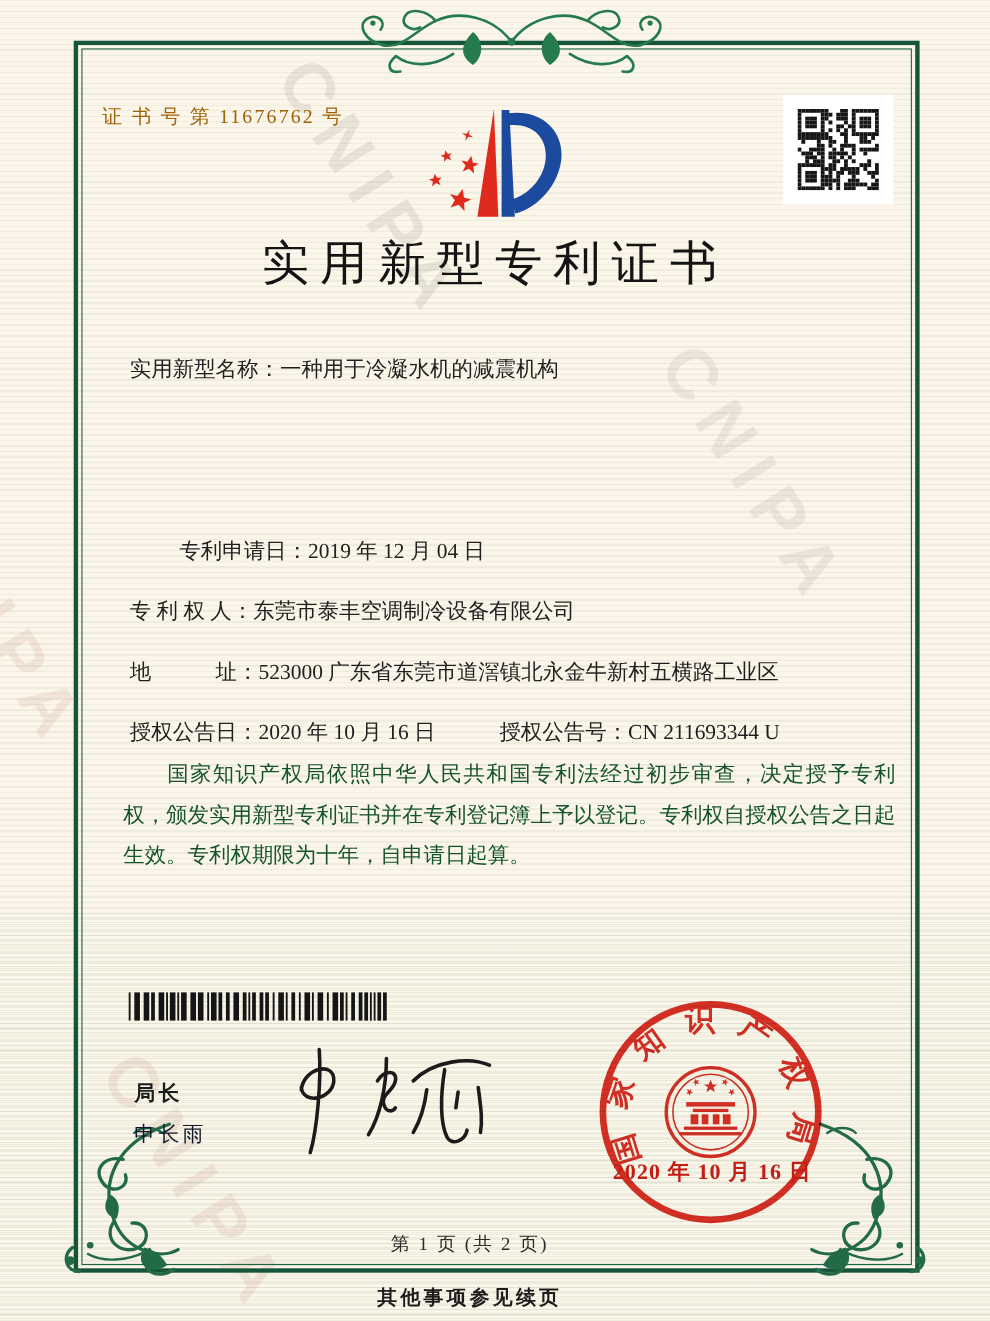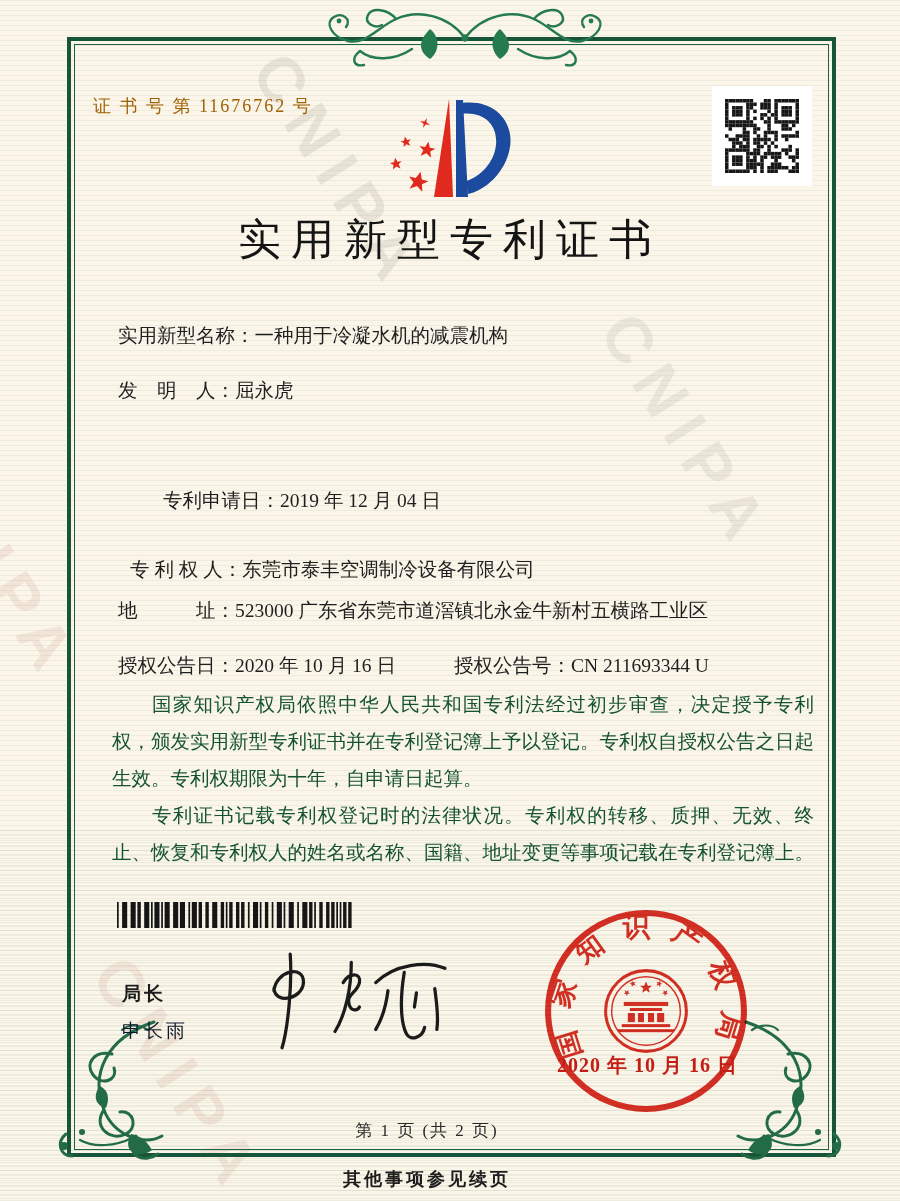--- a/index.html
+++ b/index.html
@@ -385,42 +385,38 @@
     <polygon points="77,4 81,102 62,102" fill="#e02a1e"></polygon>
     <polygon points="84,5 91,5 96,102 84,102" fill="#1b4a9e"></polygon>
     <path d="M90,8 C122,4 142,26 138,52 C134,78 112,96 96,99 L94,86 C108,82 122,68 124,50 C126,30 112,16 89,19 Z" fill="#1b4a9e"></path>
   </svg>
 
   <div class="title">实用新型专利证书</div>
 
   <div class="frow" style="top:322px;">
     <span>实用新型名称：</span><span>一种用于冷凝水机的减震机构</span>
   </div>
-  <div class="frow" style="top:377px;">
-    <span>发　明　人：</span><span>屈永虎</span>
-  </div>
   <div class="frow" style="top:487px;margin-left:45px;">
     <span>专利申请日：</span><span>2019 年 12 月 04 日</span>
   </div>
-  <div class="frow" style="top:556px;margin-left:12px;">
+  <div class="frow" style="top:542px;">
     <span>专 利 权 人：</span><span>东莞市泰丰空调制冷设备有限公司</span>
   </div>
   <div class="frow" style="top:597px;">
     <span>地　　　址：</span><span>523000 广东省东莞市道滘镇北永金牛新村五横路工业区</span>
   </div>
   <div class="frow" style="top:652px;">
     <span>授权公告日：</span><span>2020 年 10 月 16 日</span>
     <span class="sub">
       <span>授权公告号：</span><span>CN 211693344 U</span>
     </span>
   </div>
 
   <div class="body-block">
     <p>国家知识产权局依照中华人民共和国专利法经过初步审查，决定授予专利权，颁发实用新型专利证书并在专利登记簿上予以登记。专利权自授权公告之日起生效。专利权期限为十年，自申请日起算。</p>
-    <p>专利证书记载专利权登记时的法律状况。专利权的转移、质押、无效、终止、恢复和专利权人的姓名或名称、国籍、地址变更等事项记载在专利登记簿上。</p>
   </div>
 
   <svg class="barcode" width="246" height="26" viewBox="0 0 246 26">
     <g id="bc-bars" fill="#151515">
         <rect x="2.0" y="0" width="1.7" height="26"></rect>
         <rect x="7.1" y="0" width="5.1" height="26"></rect>
         <rect x="15.6" y="0" width="5.1" height="26"></rect>
         <rect x="22.4" y="0" width="3.4" height="26"></rect>
         <rect x="29.2" y="0" width="5.1" height="26"></rect>
         <rect x="36.0" y="0" width="1.7" height="26"></rect>

